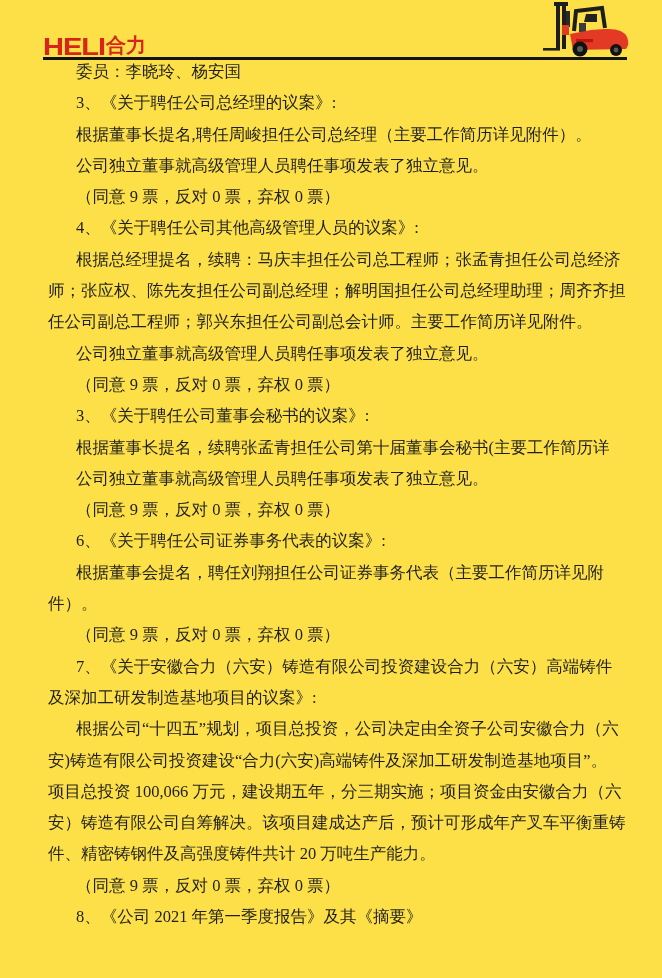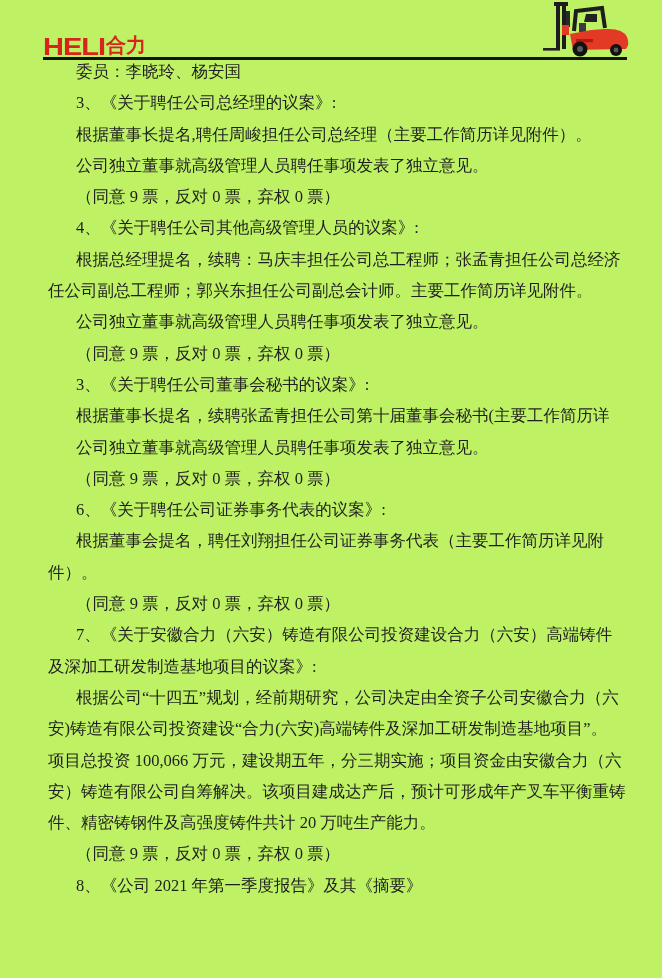--- a/index.html
+++ b/index.html
@@ -1,19 +1,19 @@
 <!DOCTYPE html>
 <html><head>
 <meta charset="utf-8">
 <style>
   html,body{margin:0;padding:0;background:#ffffff;}
   .page{
     position:relative;
     width:662px;height:978px;
-    background:#bef264;
+    background:#fde047;
     overflow:hidden;
     font-family:"Liberation Serif","DejaVu Serif",serif;
   }
   
   .logo{
     position:absolute;left:43px;top:28px;height:30px;
     display:flex;align-items:flex-end;gap:1px;
     white-space:nowrap;
   }
   .logo-latin{
@@ -81,34 +81,35 @@
   <div class="header-rule" style="background: rgb(20, 20, 20);"></div>
 
   <main class="doc" style="color: rgb(31, 31, 31);">
       <div class="line indent">委员：李晓玲、杨安国</div>
       <div class="line indent">3、《关于聘任公司总经理的议案》:</div>
       <div class="line indent">根据董事长提名,聘任周峻担任公司总经理（主要工作简历详见附件）。</div>
       <div class="line indent">公司独立董事就高级管理人员聘任事项发表了独立意见。</div>
       <div class="line indent">（同意 9 票，反对 0 票，弃权 0 票）</div>
       <div class="line indent">4、《关于聘任公司其他高级管理人员的议案》:</div>
       <div class="line indent">根据总经理提名，续聘：马庆丰担任公司总工程师；张孟青担任公司总经济</div>
+      <div class="line">师；张应权、陈先友担任公司副总经理；解明国担任公司总经理助理；周齐齐担</div>
       <div class="line">任公司副总工程师；郭兴东担任公司副总会计师。主要工作简历详见附件。</div>
       <div class="line indent">公司独立董事就高级管理人员聘任事项发表了独立意见。</div>
       <div class="line indent">（同意 9 票，反对 0 票，弃权 0 票）</div>
       <div class="line indent">3、《关于聘任公司董事会秘书的议案》:</div>
       <div class="line indent">根据董事长提名，续聘张孟青担任公司第十届董事会秘书(主要工作简历详</div>
       <div class="line indent">公司独立董事就高级管理人员聘任事项发表了独立意见。</div>
       <div class="line indent">（同意 9 票，反对 0 票，弃权 0 票）</div>
       <div class="line indent">6、《关于聘任公司证券事务代表的议案》:</div>
       <div class="line indent">根据董事会提名，聘任刘翔担任公司证券事务代表（主要工作简历详见附</div>
       <div class="line">件）。</div>
       <div class="line indent">（同意 9 票，反对 0 票，弃权 0 票）</div>
       <div class="line indent">7、《关于安徽合力（六安）铸造有限公司投资建设合力（六安）高端铸件</div>
       <div class="line">及深加工研发制造基地项目的议案》:</div>
-      <div class="line indent">根据公司“十四五”规划，经前期研究，公司决定由全资子公司安徽合力（六</div>
+      <div class="line indent">根据公司“十四五”规划，项目总投资，公司决定由全资子公司安徽合力（六</div>
       <div class="line">安)铸造有限公司投资建设“合力(六安)高端铸件及深加工研发制造基地项目”。</div>
       <div class="line">项目总投资 100,066 万元，建设期五年，分三期实施；项目资金由安徽合力（六</div>
       <div class="line">安）铸造有限公司自筹解决。该项目建成达产后，预计可形成年产叉车平衡重铸</div>
       <div class="line">件、精密铸钢件及高强度铸件共计 20 万吨生产能力。</div>
       <div class="line indent">（同意 9 票，反对 0 票，弃权 0 票）</div>
       <div class="line indent">8、《公司 2021 年第一季度报告》及其《摘要》</div>
     </main>
 
 </div>
 

